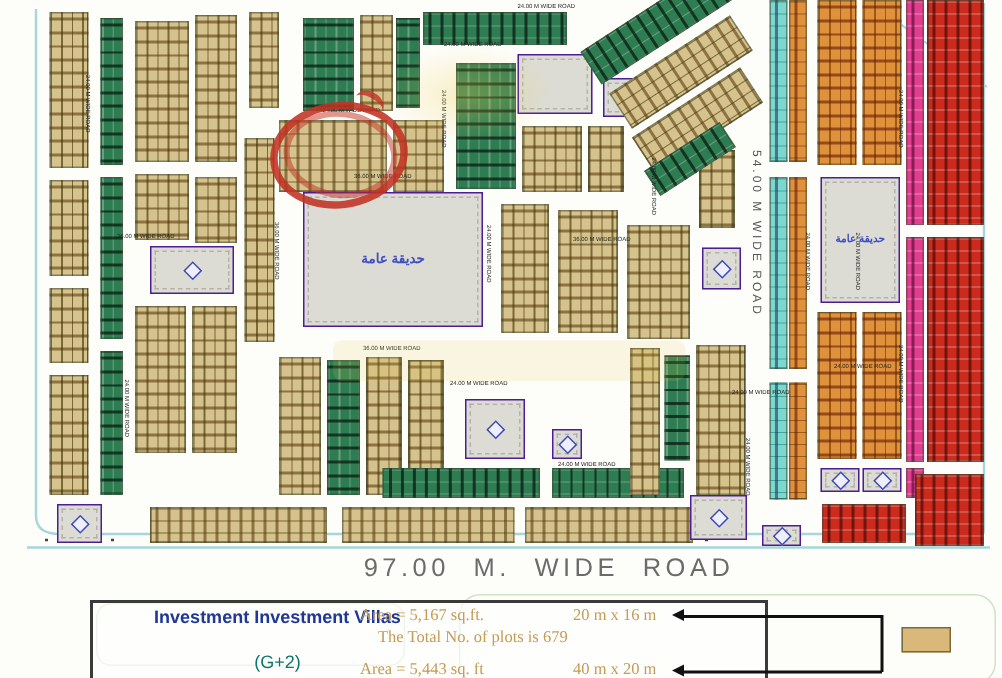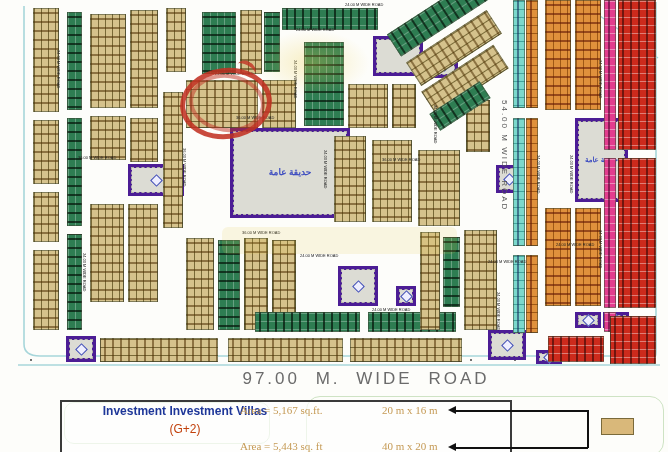--- a/index.html
+++ b/index.html
@@ -14,22 +14,22 @@
       repeating-linear-gradient(90deg, var(--ln) 0 1px, transparent 1px 7px);}
   .h{background-image:
       repeating-linear-gradient(90deg, transparent 0 3px, var(--mk) 3px 5px, transparent 5px 8px),
       repeating-linear-gradient(180deg, var(--ln) 0 1px, transparent 1px 8px);}
   .col-tan{--mk:rgba(80,50,5,.55);--ln:rgba(110,95,45,.9);}
   .col-green{--mk:rgba(5,20,10,.7);--ln:rgba(255,255,255,.28);}
   .col-cyan{--mk:rgba(20,40,90,.55);--ln:rgba(0,100,100,.45);}
   .col-orange{--mk:rgba(100,25,5,.6);--ln:rgba(130,65,5,.7);}
   .col-red{--mk:rgba(20,0,0,.5);--ln:rgba(255,255,255,.4);}
   .col-magenta{--mk:rgba(60,0,40,.55);--ln:rgba(255,255,255,.4);}
-  .park,.plain,.gicon{background:#dcdcd4;border:4px solid #4c1d95;outline:1px dashed #b3b3aa;outline-offset:-4px;
-      display:flex;align-items:center;justify-content:center;margin-left:28px;}
+  .park,.plain,.gicon{background:#dcdcd4;border:1px solid #4c1d95;outline:1px dashed #b3b3aa;outline-offset:-4px;
+      display:flex;align-items:center;justify-content:center;}
   .parklab{font-size:9px;font-weight:bold;color:#3f4ec0;text-align:center;line-height:1.1;}
   .parklab.small{font-size:7px;}
   .micon{width:7px;height:7px;border:1px solid #3c49b0;background:#eef;transform:rotate(45deg);display:block;}
   .rlab{position:absolute;font-size:6px;color:#222;white-space:nowrap;transform-origin:0 0;line-height:1;}
   .r54{font-size:8px;color:#555;letter-spacing:2px;}
   
   .ann{position:absolute;border-radius:50%;}
   .ann1{left:180px;top:68px;width:82px;height:61px;border:5px solid rgba(193,50,35,.88);transform:rotate(-7deg);}
   .ann2{left:189px;top:74px;width:68px;height:50px;border:4px solid rgba(193,50,35,.5);transform:rotate(7deg);}
   .ann3{left:236px;top:61px;width:20px;height:12px;border-top:4px solid rgba(193,50,35,.8);border-radius:50%;transform:rotate(28deg);}
@@ -40,21 +40,21 @@
   
   .road97{position:absolute;left:0;top:369px;width:668px;text-align:center;font-size:17px;color:#6b6b6b;
           letter-spacing:3px;word-spacing:8px;padding-left:32px;}
   
   .legend{position:absolute;left:0;top:396px;width:668px;height:56px;}
   .lgreen{position:absolute;border:1px solid #c2dcb6;border-radius:10px;opacity:.8;}
   .g1{left:64px;top:6px;width:204px;height:40px;}
   .g2{left:306px;top:0;width:356px;height:58px;border-radius:14px;}
   .lbox{position:absolute;left:60px;top:4px;width:448px;height:52px;border:2px solid #3a3a3a;background:rgba(255,255,255,.65);}
   .ltitle{position:absolute;left:75px;top:8px;width:220px;text-align:center;font-size:12px;font-weight:bold;color:#1e3799;}
-  .lsub{position:absolute;left:75px;top:26px;width:220px;text-align:center;font-size:12px;color:#c2410c;}
+  .lsub{position:absolute;left:75px;top:38px;width:220px;text-align:center;font-size:12px;color:#0f766e;}
   .ltan{position:absolute;font-size:11px;color:#c59a55;white-space:nowrap;font-family:Liberation Serif, serif;}
   .a1{left:240px;top:8px;} .d1{left:382px;top:8px;}
   .ltot{left:252px;top:23px;}
   .a2{left:240px;top:44px;} .d2{left:382px;top:44px;}
   .arrow{position:absolute;height:1.5px;background:#111;}
   .arrow::before{content:'';position:absolute;left:-8px;top:-4px;border:4.5px solid transparent;border-right:8px solid #111;}
   .ar1{left:452px;top:14px;width:136px;}
   .ar2{left:452px;top:51px;width:136px;}
   .vline{position:absolute;left:587px;top:14px;width:1.5px;height:38px;background:#111;}
   .swatch{position:absolute;left:601px;top:22px;width:31px;height:15px;border:1px solid #7a6a3a;}
@@ -205,20 +205,21 @@
   <div class="road97">97.00 M. WIDE ROAD</div>
 
   <div class="legend">
     <div class="lgreen g1"></div>
     <div class="lgreen g2"></div>
     <div class="lbox"></div>
     <div class="ltitle">Investment Investment Villas</div>
     <div class="lsub">(G+2)</div>
     <span class="ltan a1">Area = 5,167 sq.ft.</span>
     <span class="ltan d1">20 m x 16 m</span>
+    <span class="ltan ltot">The Total No. of plots is 679</span>
     <span class="ltan a2">Area = 5,443 sq. ft</span>
     <span class="ltan d2">40 m x 20 m</span>
     <div class="arrow ar1"></div>
     <div class="arrow ar2"></div>
     <div class="vline"></div>
     <div class="swatch" style="background: rgb(217, 184, 122);"></div>
   </div>
 
 </div>
 

